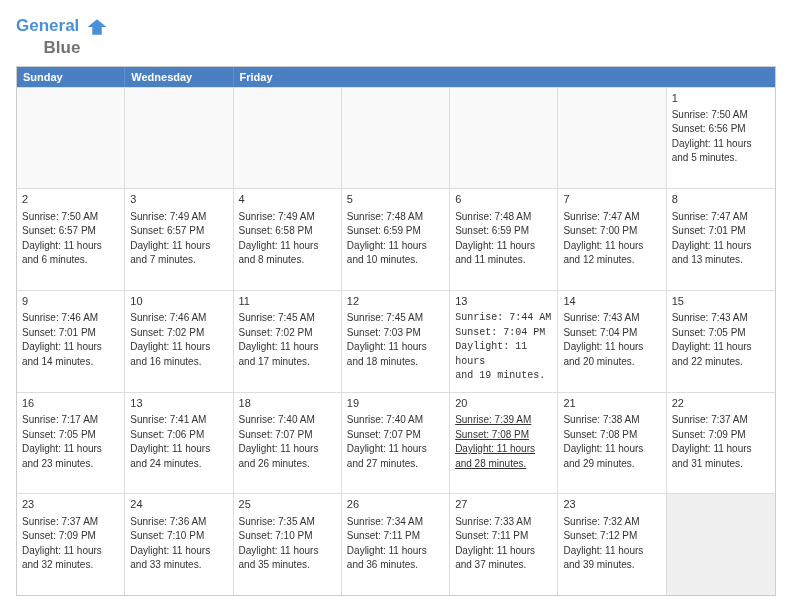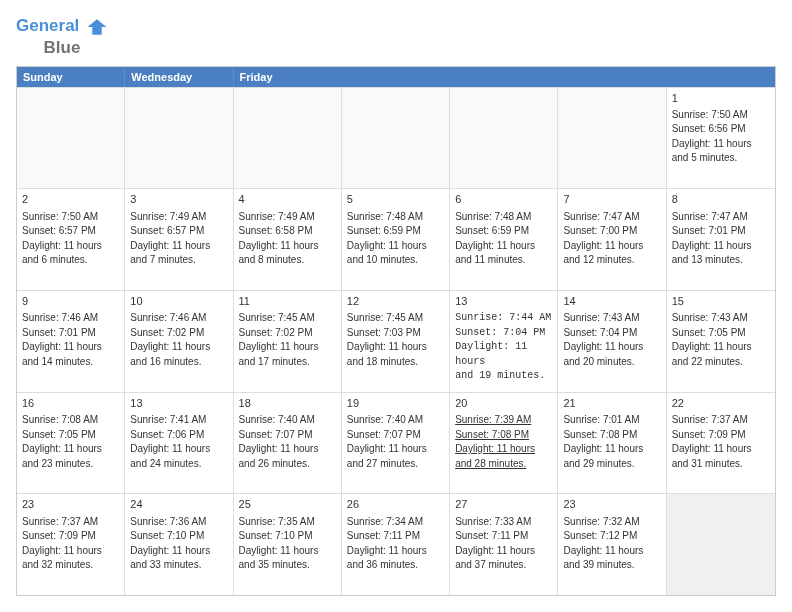--- a/index.html
+++ b/index.html
@@ -241,21 +241,21 @@
             <span class="day-num">15</span>
             <div class="cell-text" style="white-space: pre-line;">Sunrise: 7:43 AM
 Sunset: 7:05 PM
 Daylight: 11 hours
 and 22 minutes.</div>
           </div>
         </div>
         <div class="cal-row">
           <div class="cal-cell">
             <span class="day-num">16</span>
-            <div class="cell-text" style="white-space: pre-line;">Sunrise: 7:08 AM
+            <div class="cell-text" style="white-space: pre-line;">Sunrise: 7:17 AM
 Sunset: 7:05 PM
 Daylight: 11 hours
 and 23 minutes.</div>
           </div>
           <div class="cal-cell">
             <span class="day-num">13</span>
             <div class="cell-text" style="white-space: pre-line;">Sunrise: 7:41 AM
 Sunset: 7:06 PM
 Daylight: 11 hours
 and 24 minutes.</div>
@@ -276,21 +276,21 @@
           </div>
           <div class="cal-cell">
             <span class="day-num">20</span>
             <div class="cell-text" style="white-space: pre-line; text-decoration: underline;">Sunrise: 7:39 AM
 Sunset: 7:08 PM
 Daylight: 11 hours
 and 28 minutes.</div>
           </div>
           <div class="cal-cell">
             <span class="day-num">21</span>
-            <div class="cell-text" style="white-space: pre-line;">Sunrise: 7:01 AM
+            <div class="cell-text" style="white-space: pre-line;">Sunrise: 7:38 AM
 Sunset: 7:08 PM
 Daylight: 11 hours
 and 29 minutes.</div>
           </div>
           <div class="cal-cell">
             <span class="day-num">22</span>
             <div class="cell-text" style="white-space: pre-line;">Sunrise: 7:37 AM
 Sunset: 7:09 PM
 Daylight: 11 hours
 and 31 minutes.</div>

